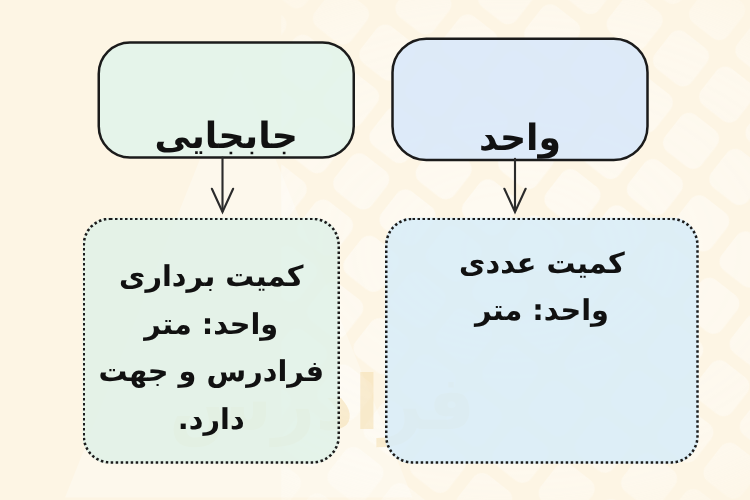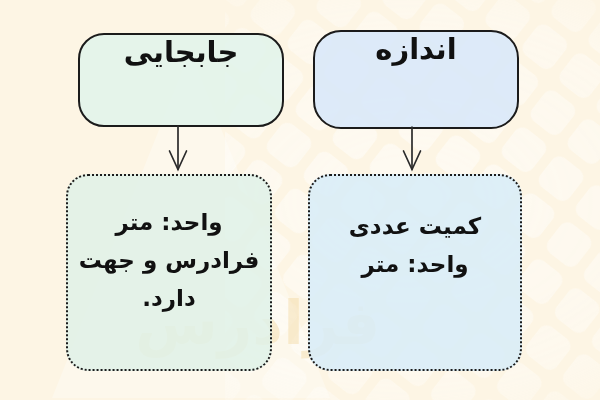--- a/index.html
+++ b/index.html
@@ -17,21 +17,21 @@
     font-size: 60px; font-weight: bold;
     letter-spacing: 5px;
     color: var(--wm_yellow, #f3d69b);
     opacity: 0.40;
     filter: blur(0.6px);
     direction: rtl;
     white-space: nowrap;
   }
   .node {
     position: absolute;
-    display: flex; align-items: flex-start; justify-content: center;
+    display: flex; align-items: flex-end; justify-content: center;
     border: 2px solid var(--border, #1b1b1b);
     font-weight: bold; font-size: 29px;
     color: var(--ink, #111);
     direction: rtl;
   }
   #node-displacement {
     left: 78px; top: 33px; width: 202px; height: 90px;
     border-radius: 26px;
     background: rgba(224, 243, 235, 0.85);
   }
@@ -49,23 +49,23 @@
     text-align: center; direction: rtl;
     box-sizing: border-box;
   }
   .desc .line { display: block; line-height: 38px; }
   #desc-displacement {
     left: 66px; top: 174px; width: 206px; height: 197px;
     background: rgba(223, 241, 232, 0.85);
     padding-top: 27px;
   }
   #desc-distance {
-    left: 308px; top: 174px; width: 214px; height: 197px;
+    left: 308px; top: 174px; width: 251px; height: 197px;
     background: rgba(215, 236, 248, 0.85);
-    padding-top: 31px;
+    padding-top: 16px;
   }
   .arrows { position: absolute; inset: 0; pointer-events: none; }
 </style>
 </head>
 <body>
 
 <div class="canvas">
 
   <svg class="wm-layer" width="600" height="400" viewBox="0 0 600 400" aria-hidden="true">
     <defs>
@@ -85,37 +85,38 @@
     <rect x="225" y="0" width="375" height="400" fill="url(#tiles)" mask="url(#fade-mask)" opacity="0.6"></rect>
   </svg>
 
   <div class="wm-word">فرادرس</div>
 
   <div class="node" id="node-displacement">
     <span>جابجایی</span>
   </div>
 
   <div class="node" id="node-distance">
-    <span>اندازه</span>
+    <span>واحد</span>
   </div>
 
   <svg class="arrows" width="600" height="400" viewBox="0 0 600 400" aria-hidden="true">
     <g stroke="#2b2b2b" stroke-width="1.7" fill="none" stroke-linecap="round">
       <g>
         <path d="M178 126 L178 169"></path>
         <path d="M169.5 151 L178 169.5 L186.5 151"></path>
       </g>
       <g>
         <path d="M412 127 L412 169"></path>
         <path d="M403.5 151 L412 169.5 L420.5 151"></path>
       </g>
     </g>
   </svg>
 
   <div class="desc" id="desc-displacement">
+    <span class="line">کمیت برداری</span>
     <span class="line">واحد: متر</span>
     <span class="line">فرادرس و جهت</span>
     <span class="line">دارد.</span>
   </div>
 
   <div class="desc" id="desc-distance">
     <span class="line">کمیت عددی</span>
     <span class="line">واحد: متر</span>
   </div>
 

